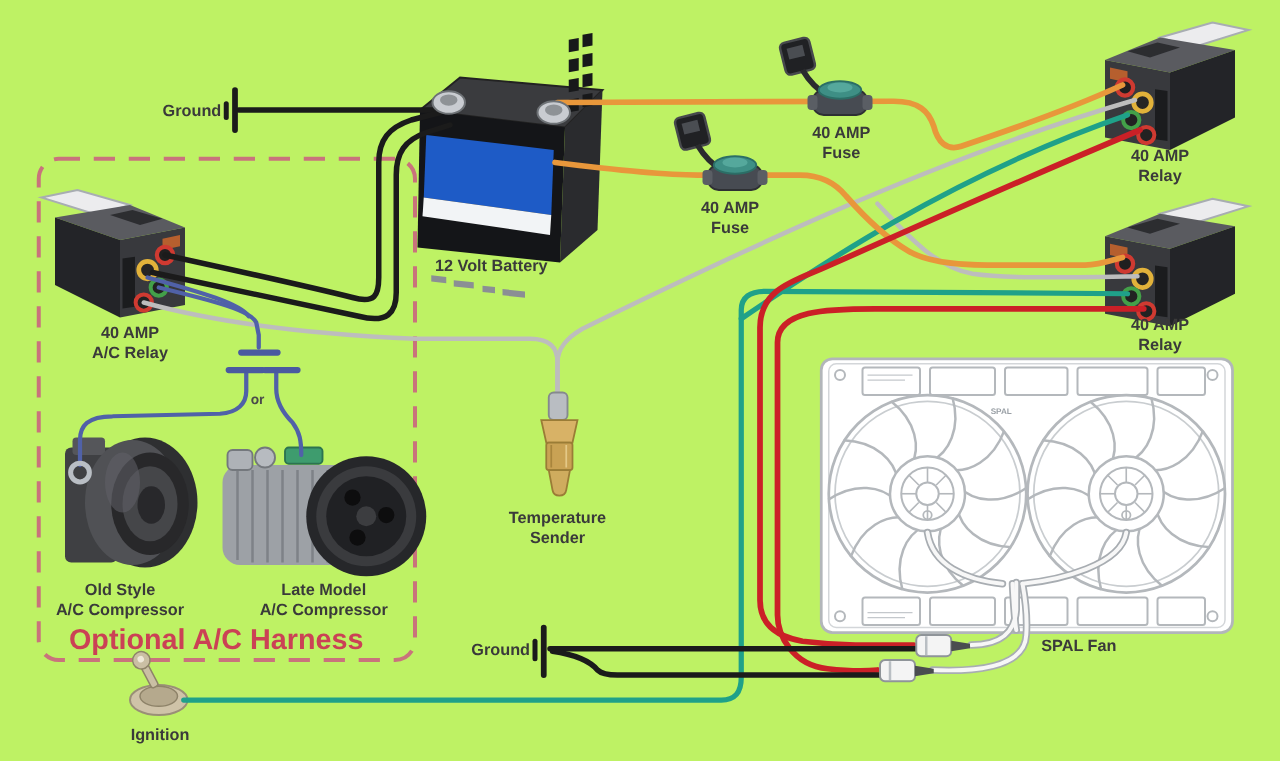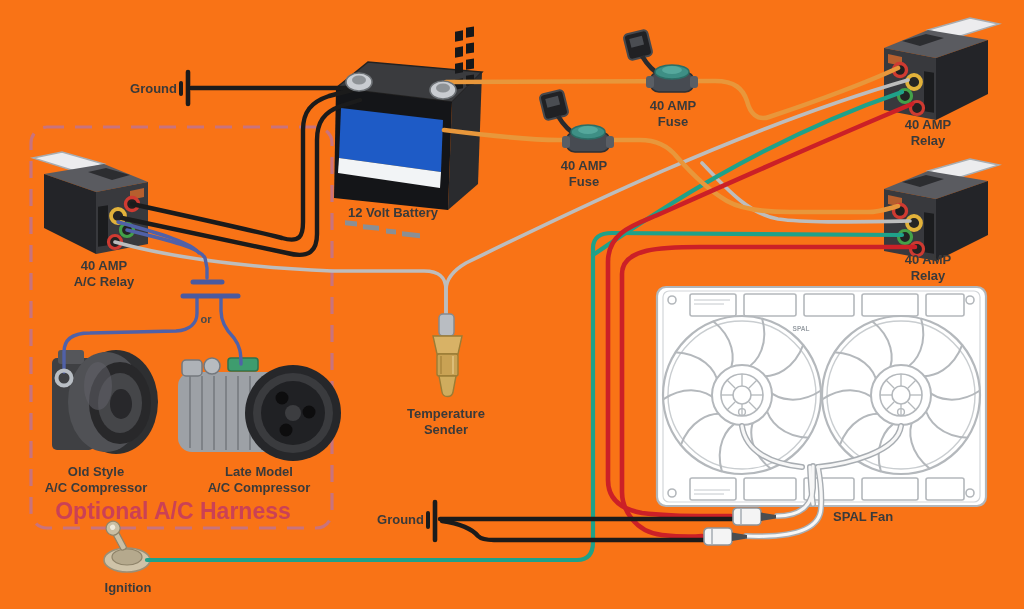--- a/index.html
+++ b/index.html
@@ -1,16 +1,16 @@
 <!DOCTYPE html>
 <html><head>
 <meta charset="utf-8">
 <style>
   html,body{margin:0;padding:0;background:#e9e9e9;}
-  .stage{position:relative;width:1024px;height:609px;margin:0 auto;background:#f97316;overflow:hidden;
+  .stage{position:relative;width:1024px;height:609px;margin:0 auto;background:#bef264;overflow:hidden;
          font-family:"Liberation Sans", sans-serif;}
   svg{display:block}
   .lbl{font:700 13px "Liberation Sans", sans-serif; fill:#3a3a3a;}
   .lbl-sm{font:700 11px "Liberation Sans", sans-serif; fill:#4a4a4a;}
   .lbl-harness{font:700 23px "Liberation Sans", sans-serif;}
   .lbl-tiny{font:700 6.5px "Liberation Sans", sans-serif; fill:#9aa0a6;}
   .wire{fill:none;stroke-linecap:round;stroke-linejoin:round;}
   .fanline{fill:none;stroke:#b4b8bc;stroke-width:2;}
 </style>
 </head>

